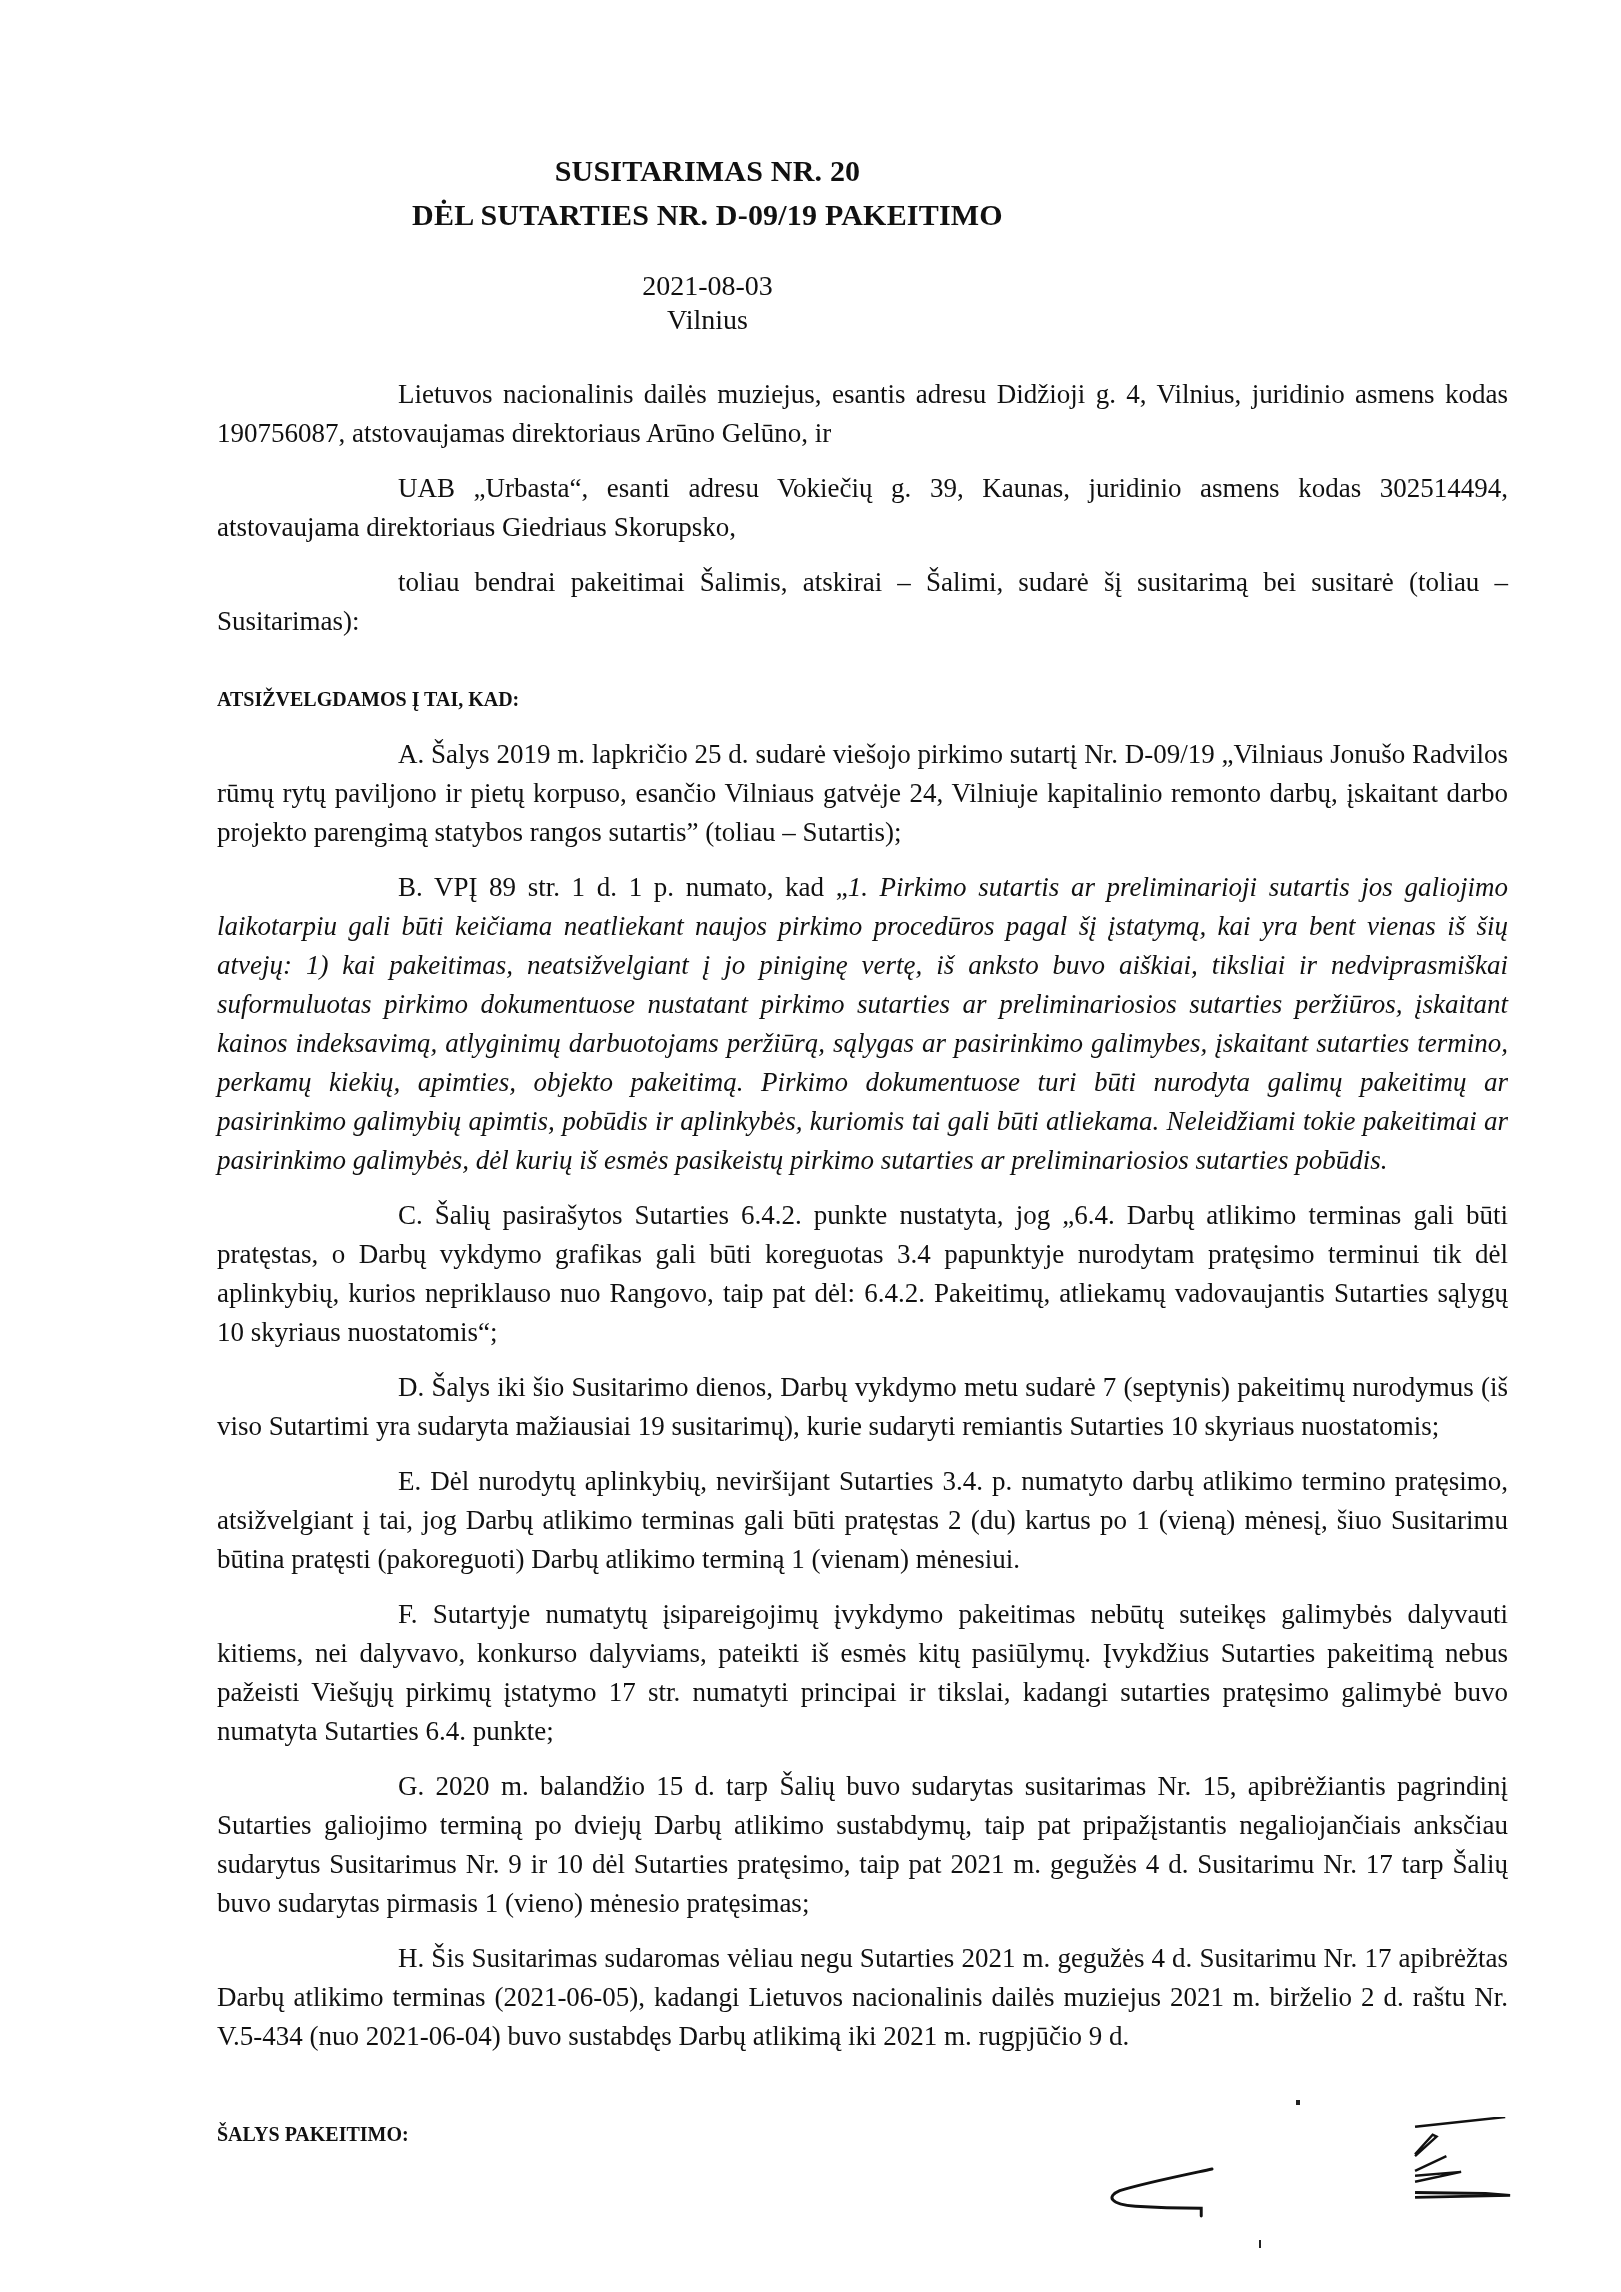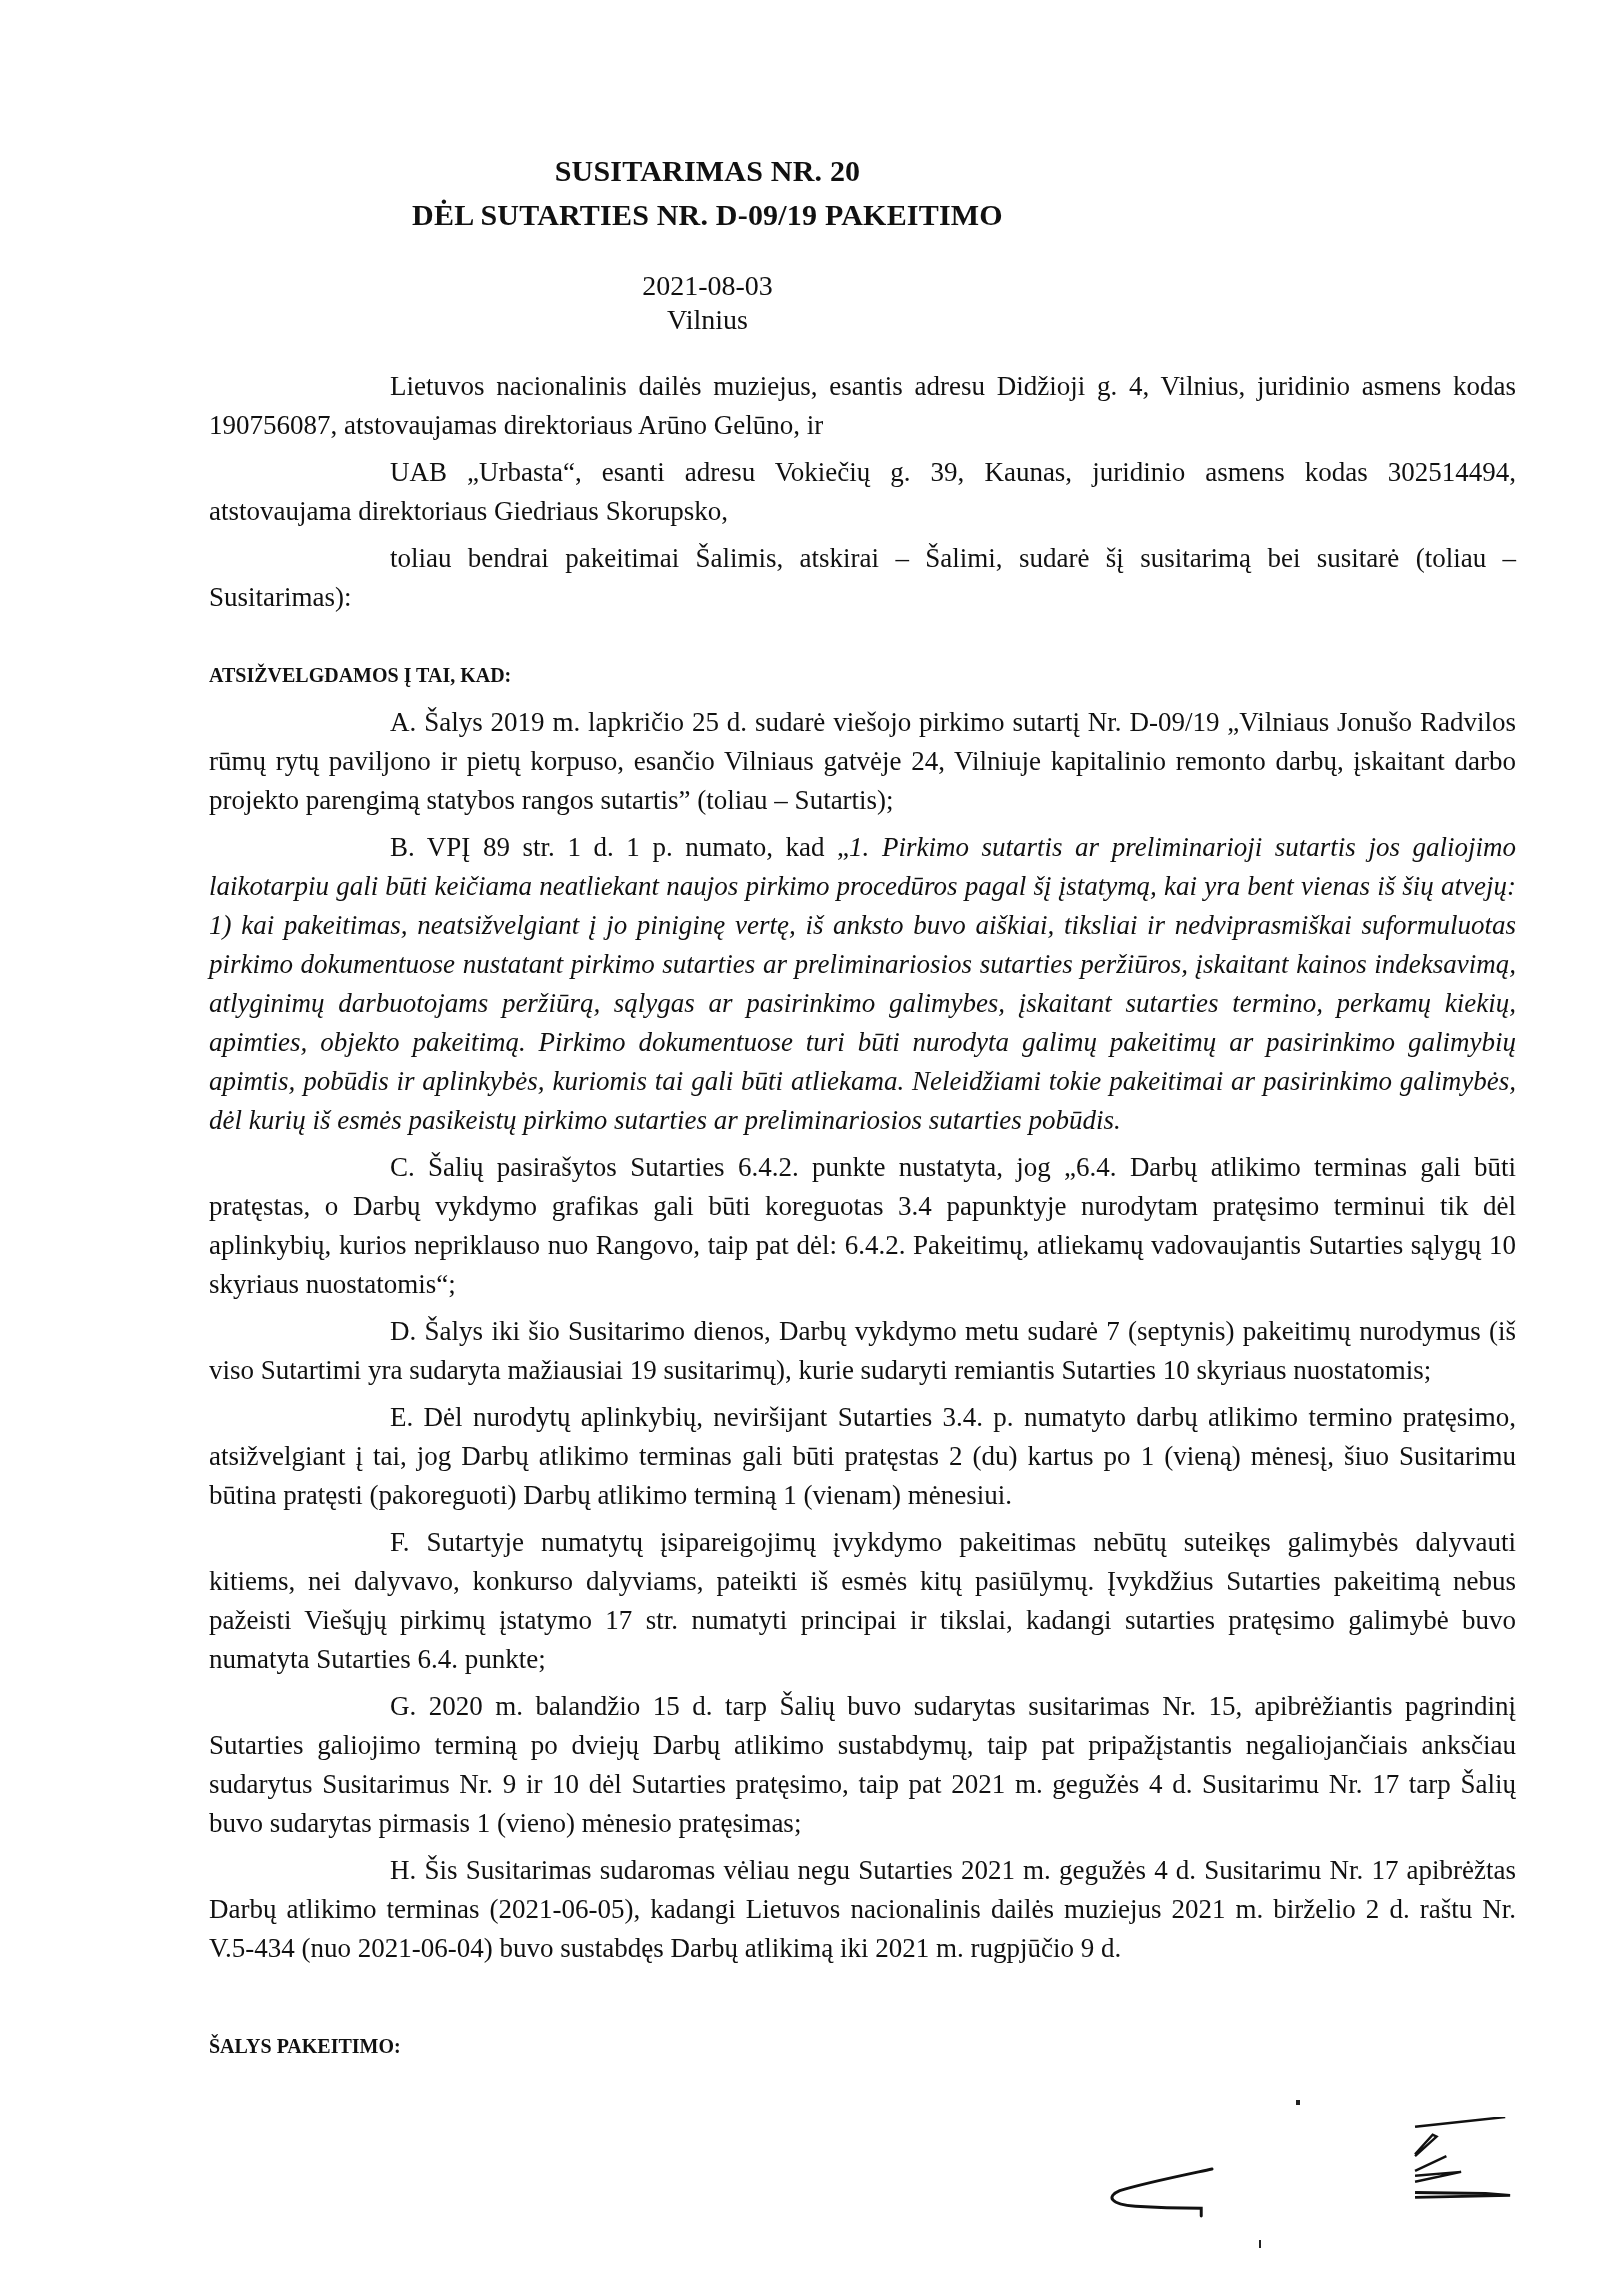--- a/index.html
+++ b/index.html
@@ -10,21 +10,21 @@
     }
     .page { position: absolute; left: 0; top: 0; width: 1621px; height: 2293px; }
     .title-block { position: absolute; left: 0; top: 149px; width: 1335px; text-align: center; margin-left: 40px; }
     .title { font-weight: bold; font-size: 30px; line-height: 44px; letter-spacing: 0.2px; }
     .meta { font-size: 28px; line-height: 34px; }
     .date { margin-top: 32px; }
     .body-block {
       position: absolute; left: 201px; top: 359px; width: 1323px;
       font-size: 27px; line-height: 39px; text-align: justify;
     }
-    .body-block p { margin: 8px; }
+    .body-block p { margin: 16px; }
     .indent { text-indent: 181px; }
     .heading { font-weight: bold; font-size: 20px; }
     .heading-1 { margin-top: 39px !important; }
     .heading-2 { margin-top: 59px !important; }
     .quote-italic { font-style: italic; }
     .signature { position: absolute; }
     .sig-left { left: 1106px; top: 2161px; width: 108px; height: 69px; }
     .sig-right { left: 1407px; top: 2117px; width: 118px; height: 98px; }
     .mark { position: absolute; background: #222; }
   </style>

